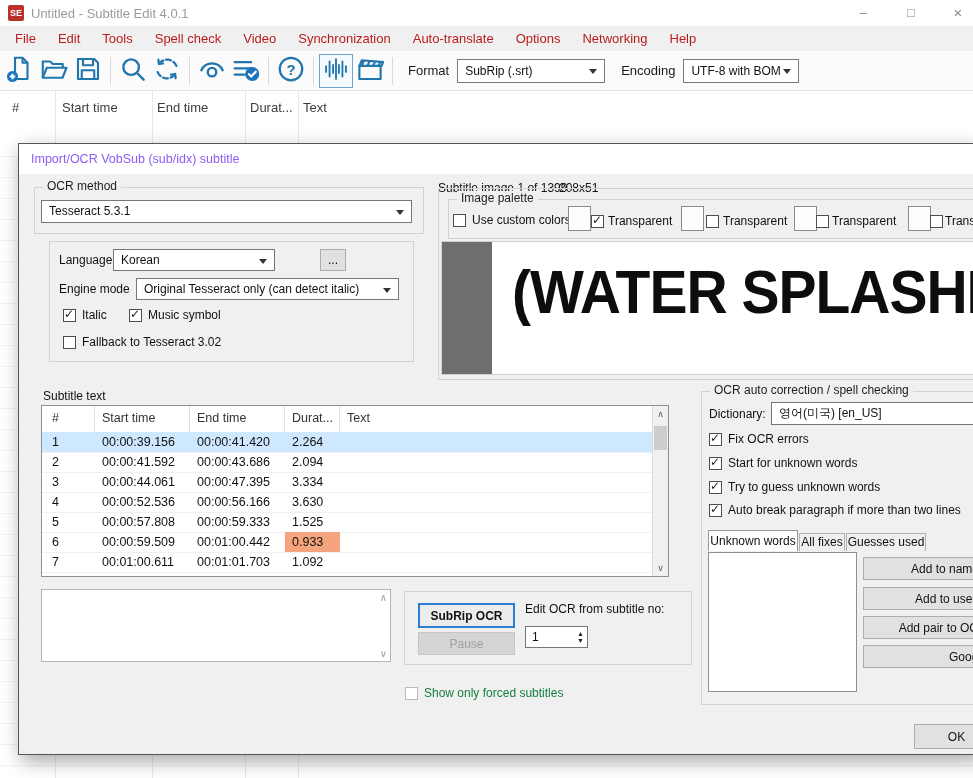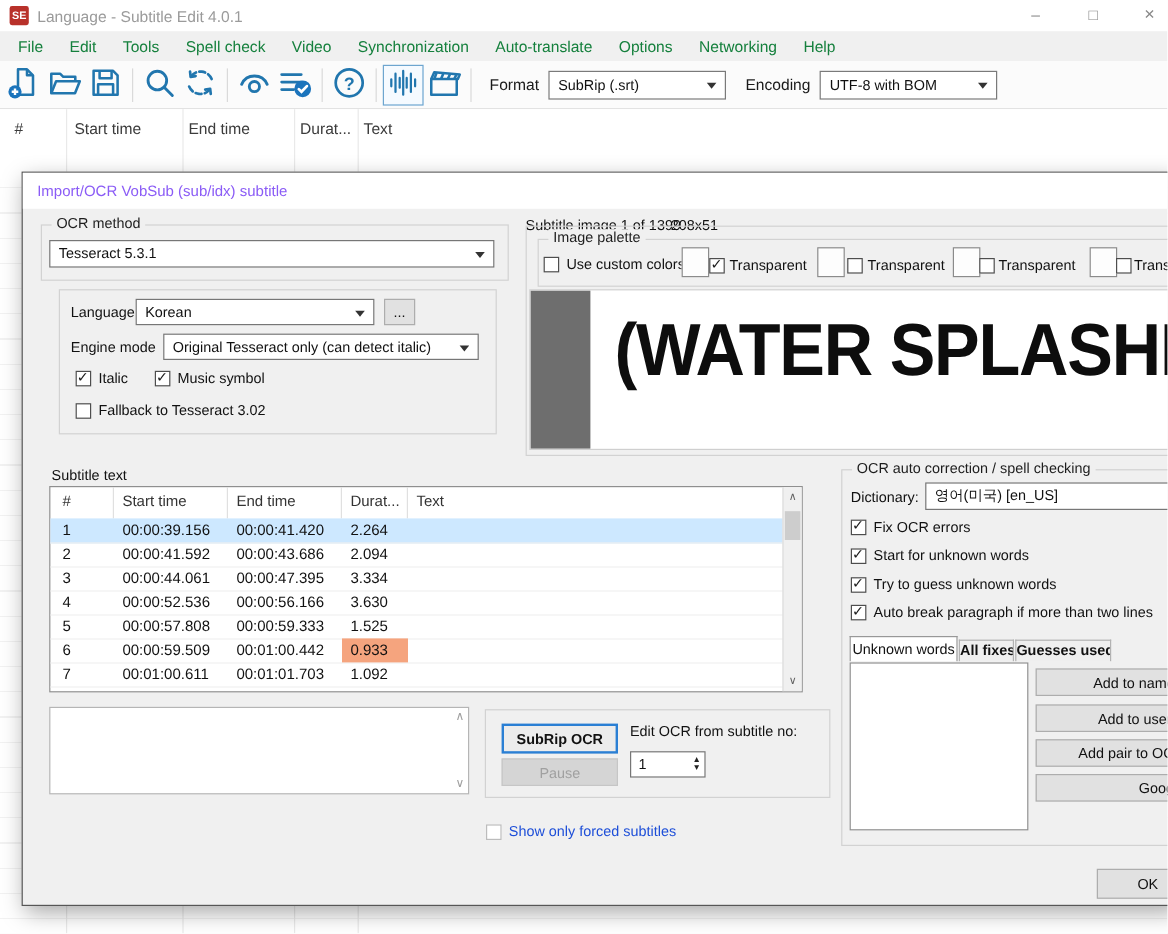--- a/index.html
+++ b/index.html
@@ -7,21 +7,21 @@
        font-family:"Liberation Sans","DejaVu Sans",sans-serif;font-size:12px;color:#111;}
   .lbl{position:absolute;font-size:12px;color:#111;white-space:nowrap;}
   
   #titlebar{position:absolute;left:0;top:0;width:973px;height:26px;background:#fff;}
   #se-logo{position:absolute;left:8px;top:5px;width:16px;height:16px;background:#b8312a;border-radius:2px;
            color:#fff;font-size:9px;font-weight:bold;text-align:center;line-height:16px;}
   #win-title{position:absolute;left:31px;top:6px;font-size:13px;color:#9b9b9b;white-space:nowrap;}
   .winbtn{position:absolute;top:0;width:44px;height:26px;text-align:center;line-height:26px;color:#8a8a8a;font-size:13px;}
   
   #menubar{position:absolute;left:0;top:26px;width:973px;height:25px;background:#f0f0f0;display:flex;align-items:center;padding-left:4px;box-sizing:border-box;}
-  .menu-item{font-size:13px;color:#15803d;padding:0 11px;line-height:25px;white-space:nowrap;}
+  .menu-item{font-size:13px;color:#b91c1c;padding:0 11px;line-height:25px;white-space:nowrap;}
   
   #toolbar{position:absolute;left:0;top:51px;width:973px;height:40px;background:#fbfbfb;border-bottom:1px solid #e2e2e2;display:flex;align-items:center;padding-left:3px;box-sizing:border-box;}
   .tbtn{width:34px;height:34px;display:flex;align-items:center;justify-content:center;flex:0 0 auto;}
   .tbtn.sel{border:1px solid #6da5cf;background:#f5faff;box-sizing:border-box;}
   .tsep{width:1px;height:28px;background:#dadada;margin:0 5px;flex:0 0 auto;}
   .tlabel{font-size:13px;color:#1a1a1a;margin:0 8px 0 10px;white-space:nowrap;}
   .combo-inline{position:relative;height:24px;background:#fff;border:1px solid #7a7a7a;font-size:12px;line-height:22px;
                 padding:0 22px 0 7px;box-sizing:border-box;white-space:nowrap;}
   .combo-inline::after,.combo::after{content:"";position:absolute;right:7px;top:9px;
       border-left:4px solid transparent;border-right:4px solid transparent;border-top:5px solid #333;}
@@ -66,34 +66,34 @@
   
   #freetext{position:absolute;left:22px;top:445px;width:350px;height:73px;background:#fff;border:1px solid #b5b5b5;box-sizing:border-box;}
   #freetext .ar{position:absolute;right:3px;font-size:10px;color:#a0a0a0;}
   
   #spin{position:absolute;left:506px;top:482px;width:63px;height:22px;background:#fff;border:1px solid #767676;box-sizing:border-box;}
   #spin .val{position:absolute;left:6px;top:3px;font-size:12px;}
   #spin .sa{position:absolute;right:3px;font-size:7px;color:#222;line-height:7px;}
   
   .tab{position:absolute;font-size:12px;text-align:center;box-sizing:border-box;white-space:nowrap;overflow:hidden;}
   .tab.on{background:#fff;border:1px solid #989898;border-bottom:none;height:21px;line-height:20px;}
-  .tab.off{background:#efefef;border:1px solid #b2b2b2;border-bottom:none;height:18px;line-height:17px;font-weight:bold;}
+  .tab.off{background:#efefef;border:1px solid #b2b2b2;border-bottom:none;height:18px;line-height:17px;}
   #unknown-list{position:absolute;left:689px;top:408px;width:149px;height:140px;background:#fff;border:1px solid #8f8f8f;box-sizing:border-box;}
-  .disabled-text{color:#1d4ed8;}
+  .disabled-text{color:#15803d;}
   #pause-btn{background:#d5d5d5;border:1px solid #c6c6c6;color:#a0a0a0;}
   #start-ocr-btn{border:2px solid #2a7fd4;background:#ececec;font-weight:bold;}
 </style>
 </head>
 <body>
 
 <div id="app">
 
   <div id="titlebar">
     <div id="se-logo">SE</div>
-    <div id="win-title">Language - Subtitle Edit 4.0.1</div>
+    <div id="win-title">Untitled - Subtitle Edit 4.0.1</div>
     <div class="winbtn" style="left:841px">–</div>
     <div class="winbtn" style="left:889px">□</div>
     <div class="winbtn" style="left:936px;font-size:15px">×</div>
   </div>
 
   <div id="menubar">
     <span class="menu-item">File</span>
     <span class="menu-item">Edit</span>
     <span class="menu-item">Tools</span>
     <span class="menu-item">Spell check</span>
@@ -175,21 +175,21 @@
             <path d="M3.5 9.5l2-4.5 17 1.5-1.5 3.5"></path>
             <path d="M7 5.5L5.5 9.5M11.5 5.9L10 9.5M16 6.3l-1.5 3.2M20.2 6.7l-1.4 2.8"></path>
           </svg></span>
     </div>
     <div class="tsep"></div>
     <span class="tlabel">Format</span>
     <div class="combo-inline" style="width:148px">
       <span>SubRip (.srt)</span>
     </div>
     <span class="tlabel" style="margin-left:16px">Encoding</span>
-    <div class="combo-inline" style="width:148px">
+    <div class="combo-inline" style="width:116px">
       <span>UTF-8 with BOM</span>
     </div>
   </div>
 
   <div id="main-list">
     <div id="main-rowlines"></div>
     <div class="vline" style="left:55px"></div>
     <div class="vline" style="left:152px"></div>
     <div class="vline" style="left:245px"></div>
     <div class="vline" style="left:298px"></div>
@@ -207,21 +207,21 @@
 
     <div class="group" style="left:15px;top:43px;width:388px;height:45px">
       <span class="glabel">OCR method</span>
     </div>
     <div class="combo" style="left:22px;top:56px;width:371px">
       <span>Tesseract 5.3.1</span>
     </div>
 
     <div class="group" style="left:30px;top:97px;width:363px;height:119px"></div>
     <span class="lbl" style="left:40px;top:109px">Language</span>
-    <div class="combo" style="left:94px;top:105px;width:199px;height:22px">
+    <div class="combo" style="left:94px;top:105px;width:162px;height:22px">
       <span>Korean</span>
     </div>
     <div class="btn" style="left:301px;top:105px;width:26px;height:22px">...</div>
     <span class="lbl" style="left:40px;top:138px">Engine mode</span>
     <div class="combo" style="left:117px;top:134px;width:263px;height:22px">
       <span>Original Tesseract only (can detect italic)</span>
     </div>
     <span class="cb checked" style="left:44px;top:165px"></span>
     <span class="lbl" style="left:63px;top:164px">Italic</span>
     <span class="cb checked" style="left:110px;top:165px"></span>

